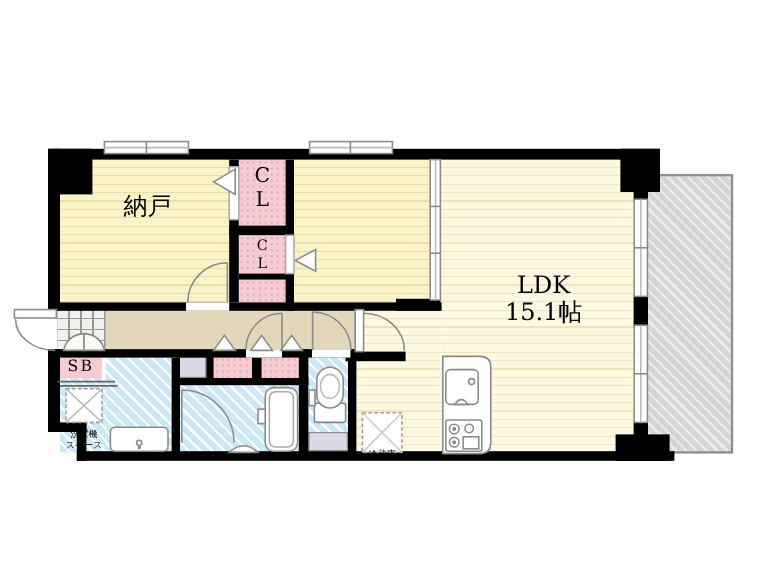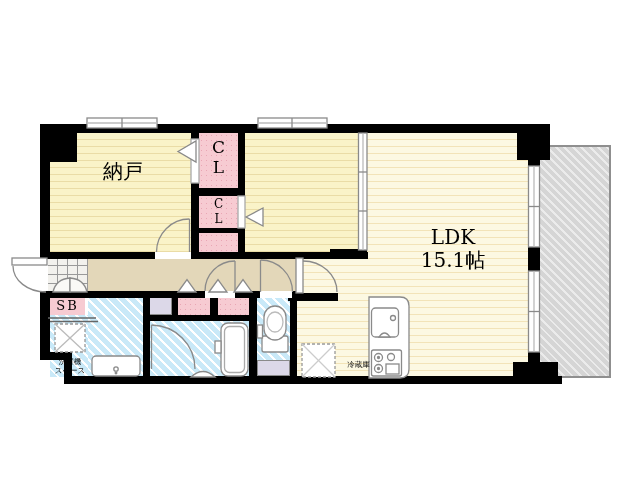--- a/index.html
+++ b/index.html
@@ -241,15 +241,15 @@
   </div>
   <div class="label lbl-cl2" style="left:199px;top:197px;width:39px;">
     <div>C</div>
     <div>L</div>
   </div>
   <div class="label lbl-sb" style="left:50px;top:299px;width:35px;">SB</div>
   <div class="label lbl-tiny" style="left:54px;top:329px;width:32px;margin-top:28px;">
     <div>洗濯機</div>
     <div>スペース</div>
   </div>
-  <div class="label lbl-tiny" style="left:302px;top:360px;width:33px;margin-left:40px;">冷蔵庫</div>
+  <div class="label lbl-tiny" style="left:302px;top:374px;width:33px;">冷蔵庫</div>
 
 </div>
 
 </body></html>

